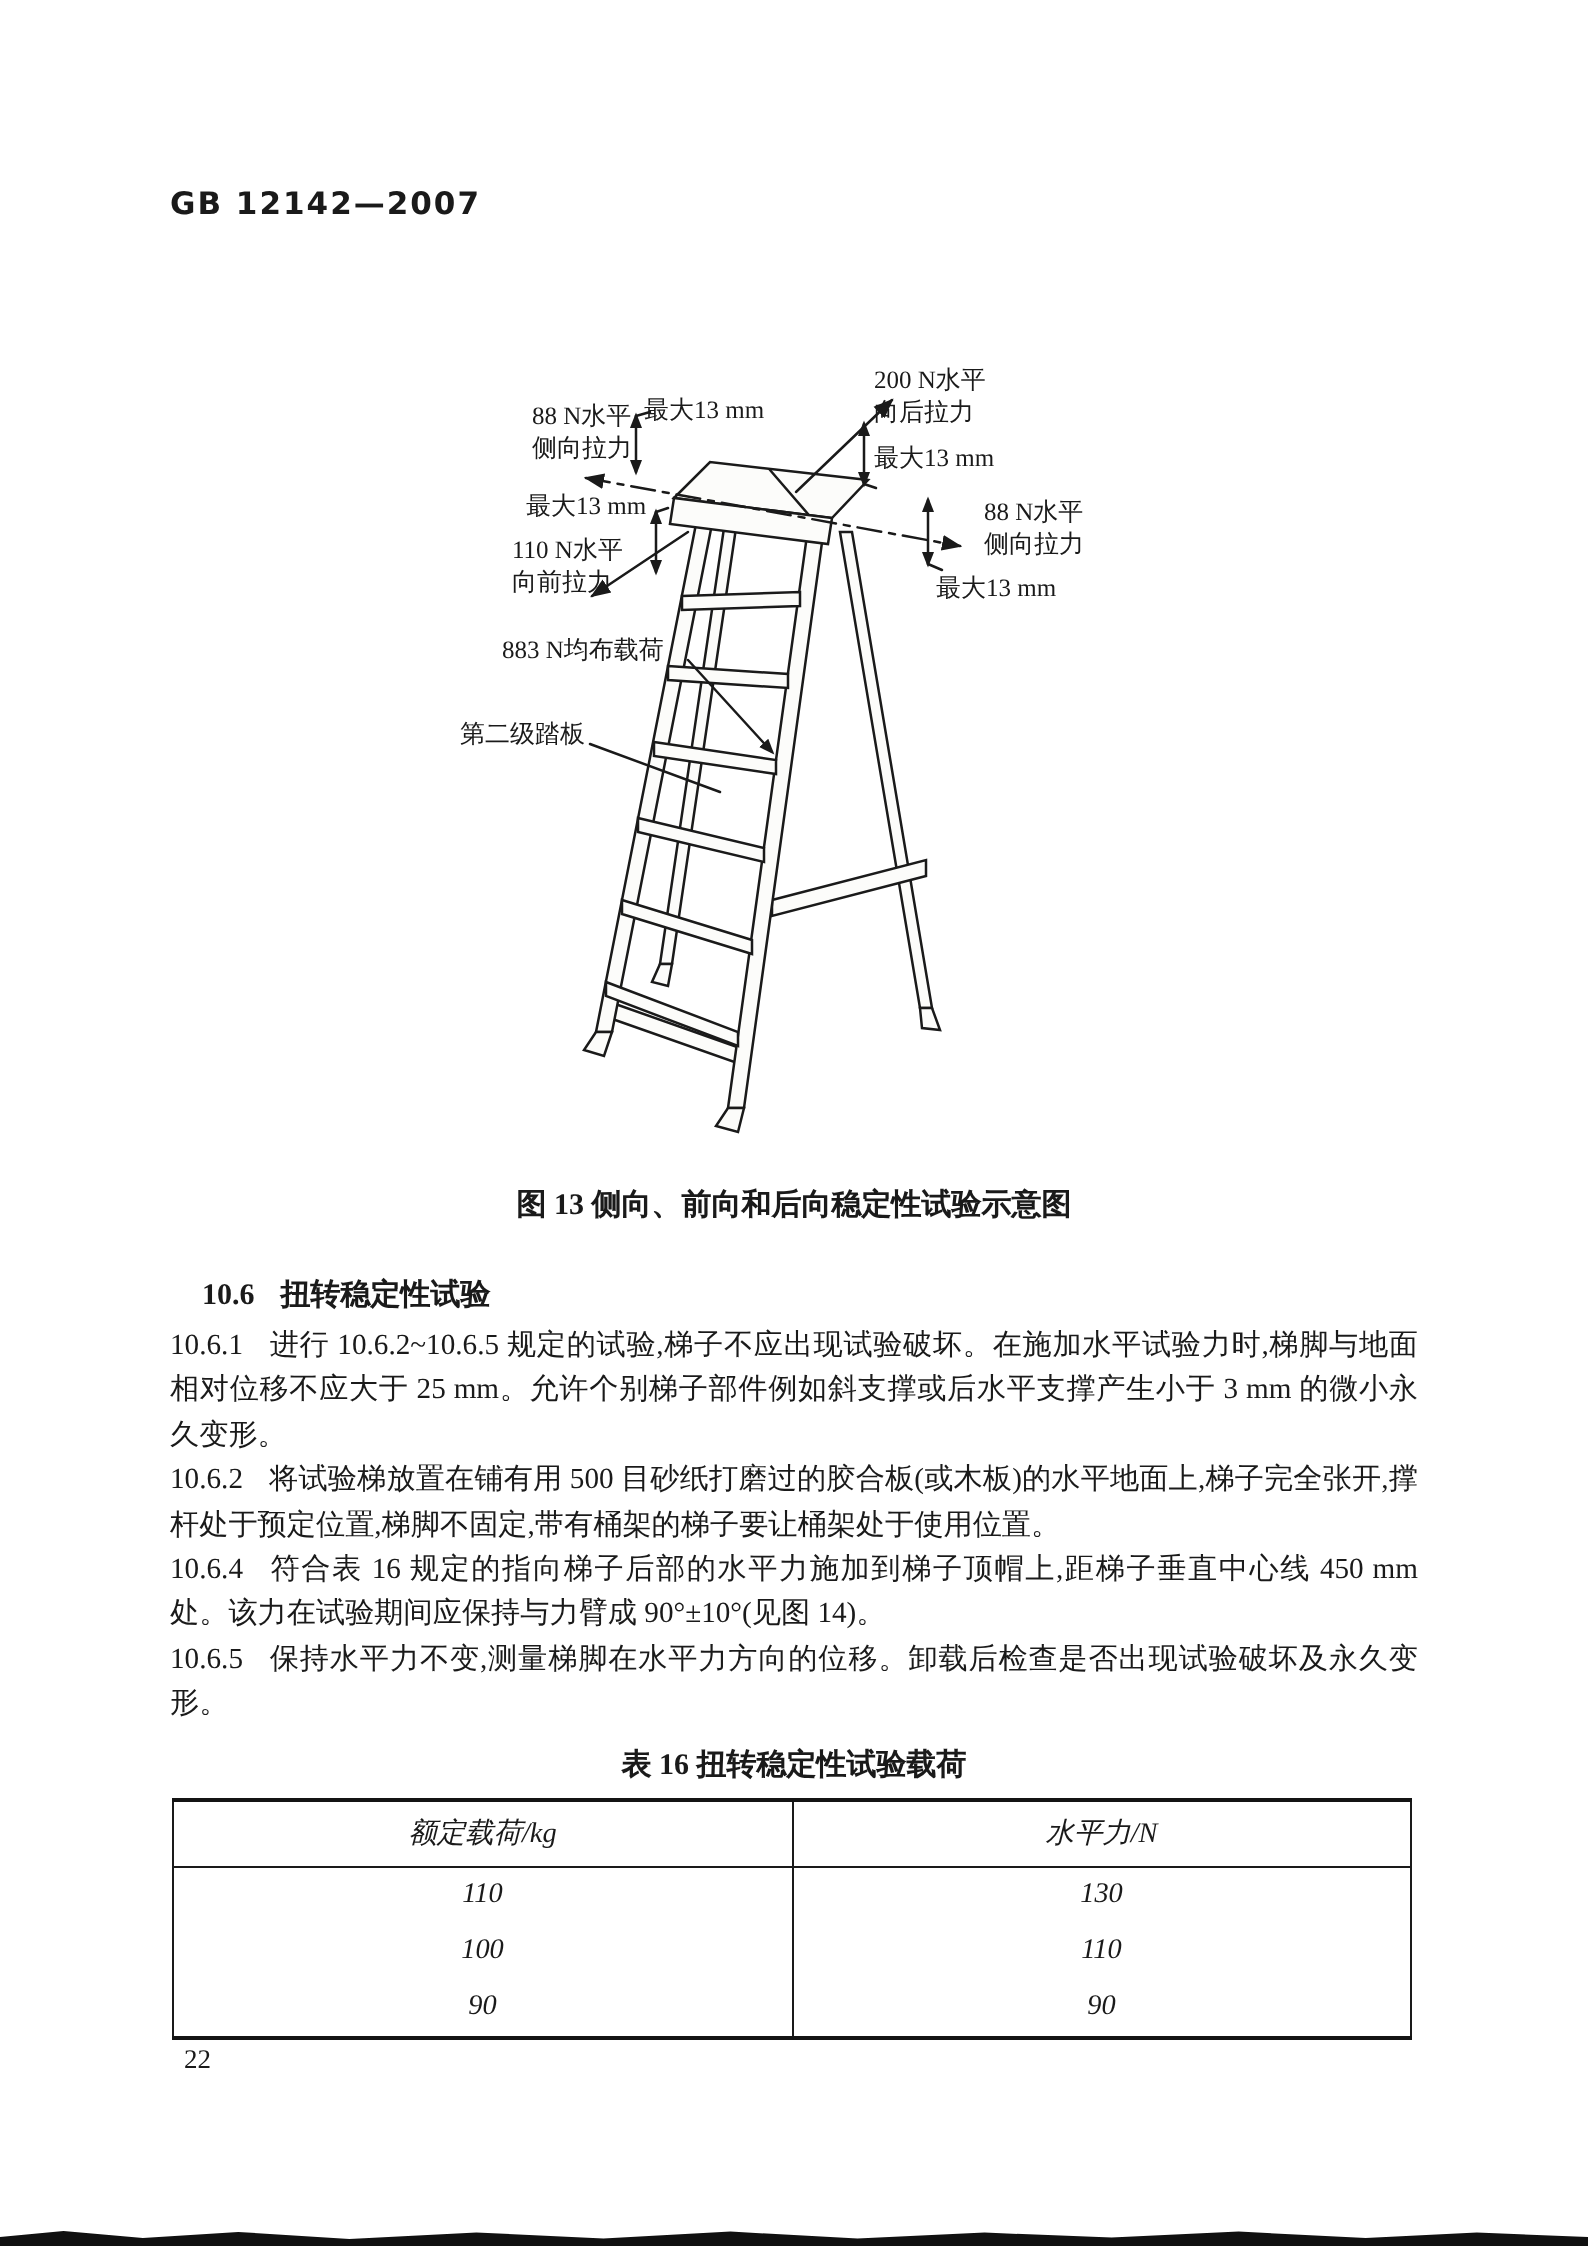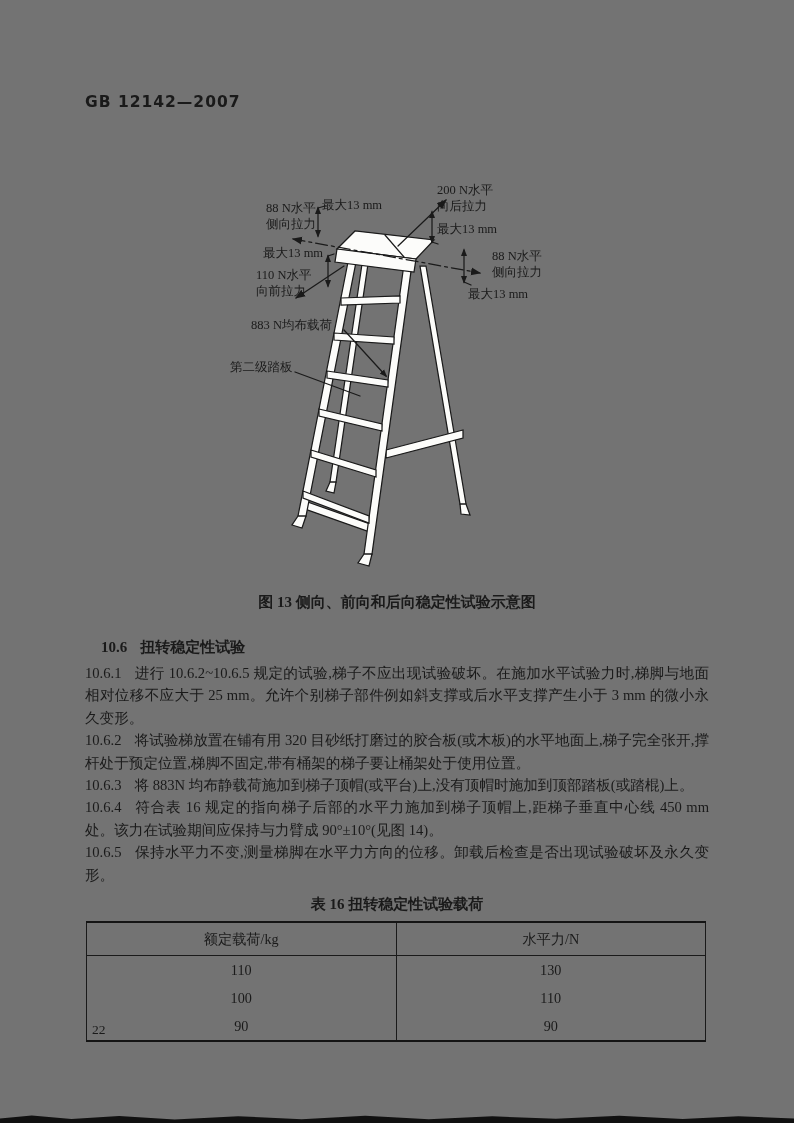--- a/index.html
+++ b/index.html
@@ -1,30 +1,30 @@
 <!DOCTYPE html>
 <html><head>
 <meta charset="utf-8">
 <style>
   html,body{margin:0;padding:0;background:#e8e8e8;}
-  .page{position:relative;width:794px;height:1123px;background:#737373;overflow:hidden;
+  .page{position:relative;width:794px;height:1123px;background:#ffffff;overflow:hidden;
         font-family:"Liberation Serif","DejaVu Serif",serif;color:#1a1a1a;margin:0 auto;}
   .std-code{position:absolute;left:85px;top:93px;font-size:15.5px;font-weight:bold;
             letter-spacing:1px;font-family:"DejaVu Sans","Liberation Sans",sans-serif;}
   .fig-svg{position:absolute;left:228px;top:178px;}
   .fig-label{position:absolute;font-size:12.5px;line-height:15.5px;white-space:pre-line;}
   .column{position:absolute;left:85px;top:593px;width:624px;}
   .fig-caption{text-align:center;font-weight:bold;font-size:15px;margin:0 0 26px 0;}
   .sec-heading{font-weight:bold;font-size:15px;margin:0 0 5px 16px;}
   .pnum{margin-right:13px;white-space:nowrap;}
   .para{margin:0;font-size:14.6px;line-height:22.4px;text-align:justify;}
   .table-title{text-align:center;font-weight:bold;font-size:15px;margin:9px 0 7px 0;}
   table.t16{border-collapse:collapse;width:620px;margin-left:1px;
             border-left:1.2px solid #1a1a1a;border-right:1.2px solid #1a1a1a;
-            border-top:2.6px solid #141414;border-bottom:2.6px solid #141414;}
+            border-top:2.6px solid #141414;border-bottom:2.6px solid #141414;font-style:italic;}
   .t16 th{font-weight:normal;height:30px;border-bottom:1.8px solid #1a1a1a;
           font-size:14.2px;text-align:center;}
   .t16 td{height:26px;text-align:center;font-size:14.2px;}
   .t16 th:first-child,.t16 td:first-child{border-right:1.2px solid #1a1a1a;width:50%;}
   .page-num{position:absolute;left:92px;top:1022px;font-size:13.5px;}
   .scan-band{position:absolute;left:0;right:0;bottom:0;height:10px;background:#101010;
     clip-path:polygon(0% 55%,4% 25%,9% 60%,15% 30%,22% 65%,30% 32%,38% 62%,46% 28%,
       54% 62%,62% 33%,70% 58%,78% 28%,86% 60%,93% 33%,100% 55%,100% 100%,0% 100%);}
 </style>
 </head>
@@ -106,22 +106,21 @@
   <div class="fig-label" style="left:230px;top:360px;">第二级踏板</div>
 
   <div class="column">
     <div class="fig-caption">图 13  侧向、前向和后向稳定性试验示意图</div>
 
     <div class="sec-heading">
       <span class="pnum">10.6</span><span>扭转稳定性试验</span>
     </div>
 
     <p class="para"><span class="pnum">10.6.1</span><span>进行 10.6.2~10.6.5 规定的试验,梯子不应出现试验破坏。在施加水平试验力时,梯脚与地面相对位移不应大于 25 mm。允许个别梯子部件例如斜支撑或后水平支撑产生小于 3 mm 的微小永久变形。</span></p>
-    <p class="para"><span class="pnum">10.6.2</span><span>将试验梯放置在铺有用 320 目砂纸打磨过的胶合板(或木板)的水平地面上,梯子完全张开,撑杆处于预定位置,梯脚不固定,带有桶架的梯子要让桶架处于使用位置。</span></p>
-    <p class="para"><span class="pnum">10.6.3</span><span>将 883N 均布静载荷施加到梯子顶帽(或平台)上,没有顶帽时施加到顶部踏板(或踏棍)上。</span></p>
+    <p class="para"><span class="pnum">10.6.2</span><span>将试验梯放置在铺有用 500 目砂纸打磨过的胶合板(或木板)的水平地面上,梯子完全张开,撑杆处于预定位置,梯脚不固定,带有桶架的梯子要让桶架处于使用位置。</span></p>
     <p class="para"><span class="pnum">10.6.4</span><span>符合表 16 规定的指向梯子后部的水平力施加到梯子顶帽上,距梯子垂直中心线 450 mm 处。该力在试验期间应保持与力臂成 90°±10°(见图 14)。</span></p>
     <p class="para"><span class="pnum">10.6.5</span><span>保持水平力不变,测量梯脚在水平力方向的位移。卸载后检查是否出现试验破坏及永久变形。</span></p>
 
     <div class="table-title">表 16  扭转稳定性试验载荷</div>
 
     <table class="t16">
       <thead>
         <tr>
           <th>额定载荷/kg</th>
           <th>水平力/N</th>

